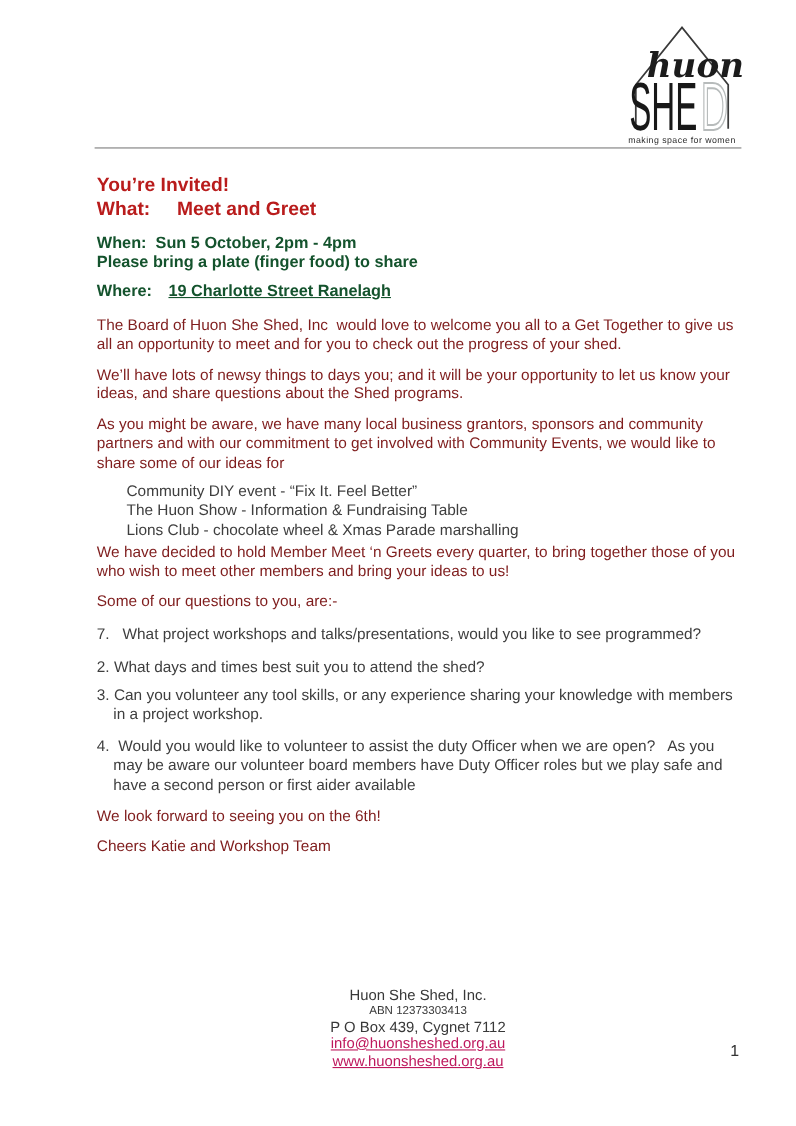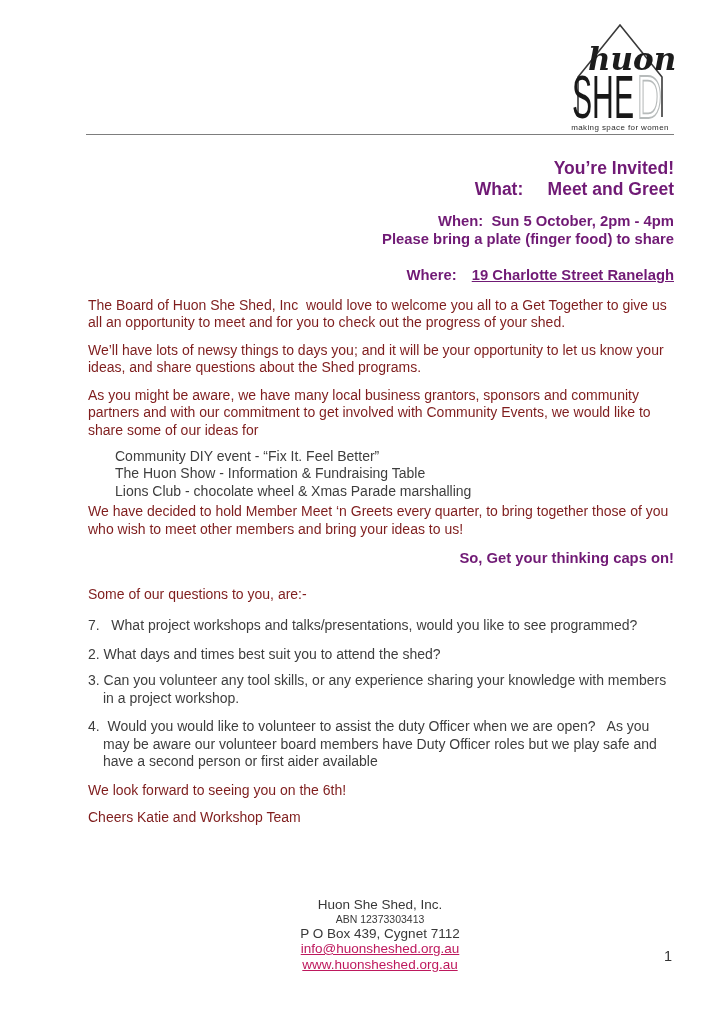--- a/index.html
+++ b/index.html
@@ -30,39 +30,39 @@
   .tagline { font-family: "Liberation Sans", sans-serif; font-size: 8px; fill: #2d2d2d; letter-spacing: 0.4px; }
 
   
   .rule { position: absolute; left: 86px; right: 86px; top: 134px; border-top: 1.5px solid #7d7d7d; }
 
   
   .content { position: absolute; left: 88px; right: 86px; top: 158px; }
   .pre, .para, .sub, .h-title, .q, .idea { white-space: pre-wrap; }
 
   .h-title {
-    text-align: right; font-weight: bold;
-    font-size: 17.5px; line-height: 21px; color: #701a75;
+    text-align: left; font-weight: bold;
+    font-size: 17.5px; line-height: 21px; color: #b91c1c;
   }
   .sub {
-    text-align: right; font-weight: bold;
-    font-size: 14.8px; line-height: 17.5px; color: #701a75;
+    text-align: left; font-weight: bold;
+    font-size: 14.8px; line-height: 17.5px; color: #14532d;
   }
   .address { text-decoration: underline; margin-left: 15px; }
 
   .para { margin: 10px 0 0 0; font-size: 14px; line-height: 17.6px; color: #7f1d1d; }
   .ideas { padding-left: 27px; font-size: 14px; line-height: 17.6px; }
   .q {
     font-size: 14px; line-height: 17.6px;
     padding-left: 15px; text-indent: -15px;
   }
 
   .mt3  { margin-top: 3px; }
   .mt8  { margin-top: 8px; }
-  .mt9  { margin-top: 19px; }
+  .mt9  { margin-top: 9px; }
   .mt10 { margin-top: 10px; }
   .mt11 { margin-top: 11px; }
   .mt12 { margin-top: 12px; }
   .mt13 { margin-top: 13px; }
 
   
   .footer { position: absolute; left: 0; right: 0; top: 897px; text-align: center; color: #383838; }
   .f-org  { font-size: 13.5px; line-height: 16px; }
   .f-abn  { font-size: 10.5px; line-height: 13px; }
   .f-addr { font-size: 13.5px; line-height: 15px; }
@@ -100,21 +100,20 @@
     <p class="para">As you might be aware, we have many local business grantors, sponsors and community partners and with our commitment to get involved with Community Events, we would like to share some of our ideas for</p>
 
     <div class="ideas mt8">
       <div class="idea">Community DIY event - “Fix It. Feel Better”</div>
       <div class="idea">The Huon Show - Information &amp; Fundraising Table</div>
       <div class="idea">Lions Club - chocolate wheel &amp; Xmas Parade marshalling</div>
     </div>
 
     <p class="para mt3">We have decided to hold Member Meet ‘n Greets every quarter, to bring together those of you who wish to meet other members and bring your ideas to us!</p>
 
-    <div class="sub mt11">So, Get your thinking caps on!</div>
 
     <p class="para mt9">Some of our questions to you, are:-</p>
 
     <div class="q mt13">7.   What project workshops and talks/presentations, would you like to see programmed?</div>
     <div class="q mt12">2. What days and times best suit you to attend the shed?</div>
     <div class="q mt8">3. Can you volunteer any tool skills, or any experience sharing your knowledge with members in a project workshop.</div>
     <div class="q mt11">4.  Would you would like to volunteer to assist the duty Officer when we are open?   As you may be aware our volunteer board members have Duty Officer roles but we play safe and have a second person or first aider available</div>
 
     <p class="para mt11">We look forward to seeing you on the 6th!</p>
     <p class="para mt10">Cheers Katie and Workshop Team</p>

